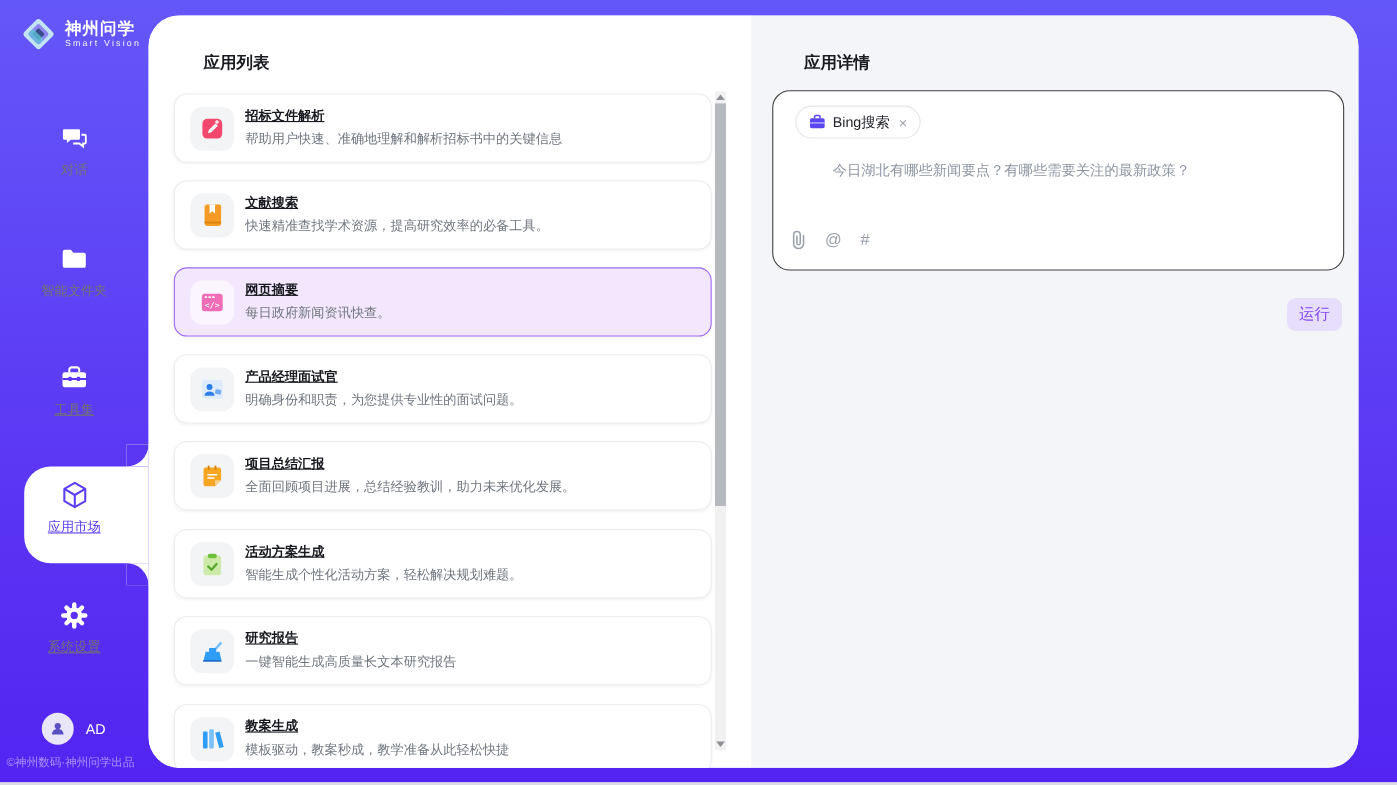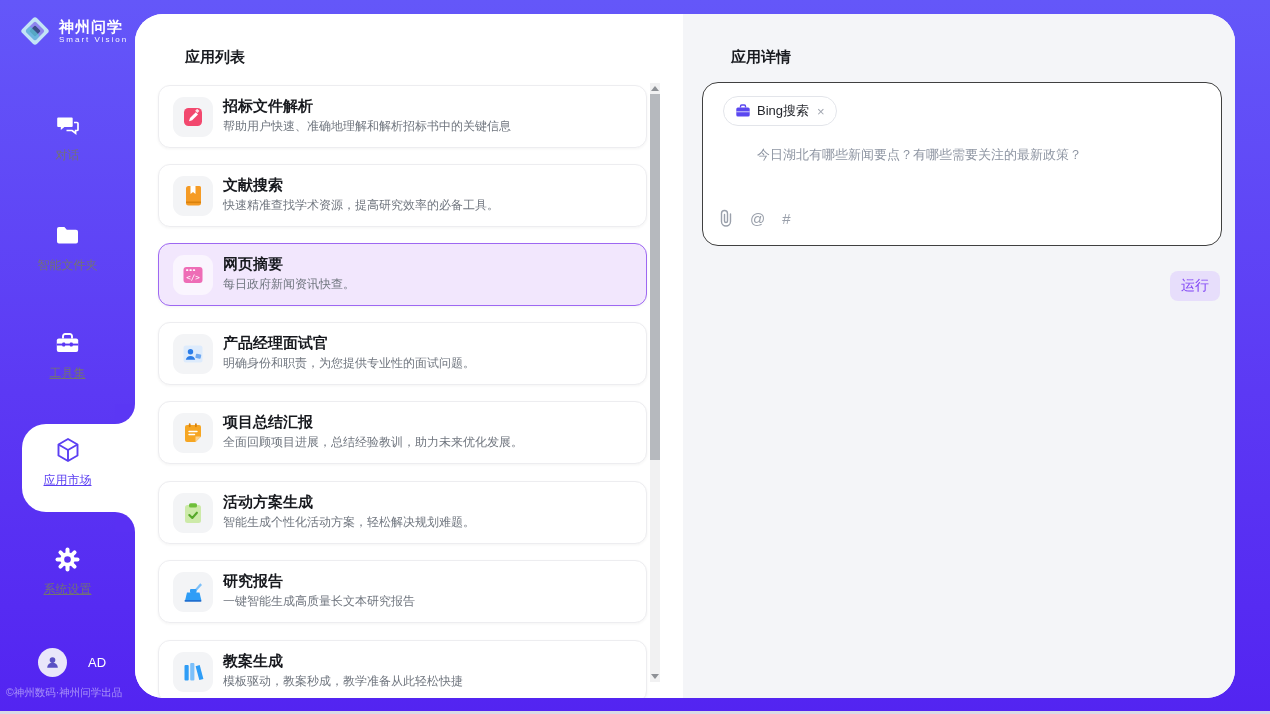--- a/index.html
+++ b/index.html
@@ -23,36 +23,36 @@
   .nav-item.active .nav-label{color:#5b3ff2;}
 
   
   .blob{position:absolute;left:22px;top:424px;width:113px;height:88px;background:#fff;border-radius:24px 0 0 24px;}
   .fillet{position:absolute;left:115px;width:20px;height:20px;background:#fff;}
   .fillet.top{top:404px;}
   .fillet.bottom{top:512px;}
   .fillet.top::after{content:"";position:absolute;inset:0;background:#5b37f4;border-bottom-right-radius:100%;}
   .fillet.bottom::after{content:"";position:absolute;inset:0;background:#5930f3;border-top-right-radius:100%;}
 
-  .user-row{position:absolute;left:38px;top:648px;display:flex;align-items:center;gap:21px;cursor:pointer;}
+  .user-row{position:absolute;left:38px;top:648px;display:flex;align-items:center;gap:11px;cursor:pointer;}
   .avatar-circle{width:29px;height:29px;border-radius:50%;background:#e9e6fa;display:flex;align-items:center;justify-content:center;}
   .user-name{font-size:13px;color:#fff;}
   .copyright{position:absolute;left:6px;top:686px;font-size:10.5px;color:rgba(255,255,255,.48);white-space:nowrap;}
 
   
   .main{position:absolute;left:135px;top:14px;width:1100px;height:684px;background:#fff;border-radius:28px;overflow:hidden;}
 
   
   .list-panel{position:absolute;left:0;top:0;width:548px;height:684px;background:#fff;}
   .panel-title{position:absolute;left:22px;top:34px;font-size:15px;font-weight:bold;color:#191b20;margin-left:28px;}
   .card{position:absolute;left:23px;width:489px;height:63px;background:#fff;border:1px solid #ededf0;border-radius:12px;box-shadow:0 1px 3px rgba(31,35,41,.05);cursor:pointer;}
   .card.selected{background:#f2e7fd;border-color:#9e68f2;}
   .tile{position:absolute;left:14px;top:11px;width:40px;height:40px;border-radius:11px;background:#f3f4f6;display:flex;align-items:center;justify-content:center;}
   .card.selected .tile{background:#faf5fe;}
-  .card .name{position:absolute;left:64px;top:11px;font-size:15px;font-weight:bold;color:#17191e;}
+  .card .name{position:absolute;left:64px;top:11px;font-size:12px;font-weight:bold;color:#17191e;text-decoration:underline;}
   .card .desc{position:absolute;left:64px;top:32px;font-size:12px;color:#70767f;white-space:nowrap;}
 
   
   .scrollbar{position:absolute;left:515px;top:69px;width:10px;height:599px;background:#f1f1f2;}
   .sb-thumb{position:absolute;left:0;top:11px;width:10px;height:366px;background:#b6b9be;}
   .sb-arrow{position:absolute;left:1px;width:0;height:0;border-left:4px solid transparent;border-right:4px solid transparent;}
   .sb-arrow.up{top:3px;border-bottom:5px solid #8e9196;}
   .sb-arrow.down{bottom:3px;border-top:5px solid #8e9196;}
 
   

